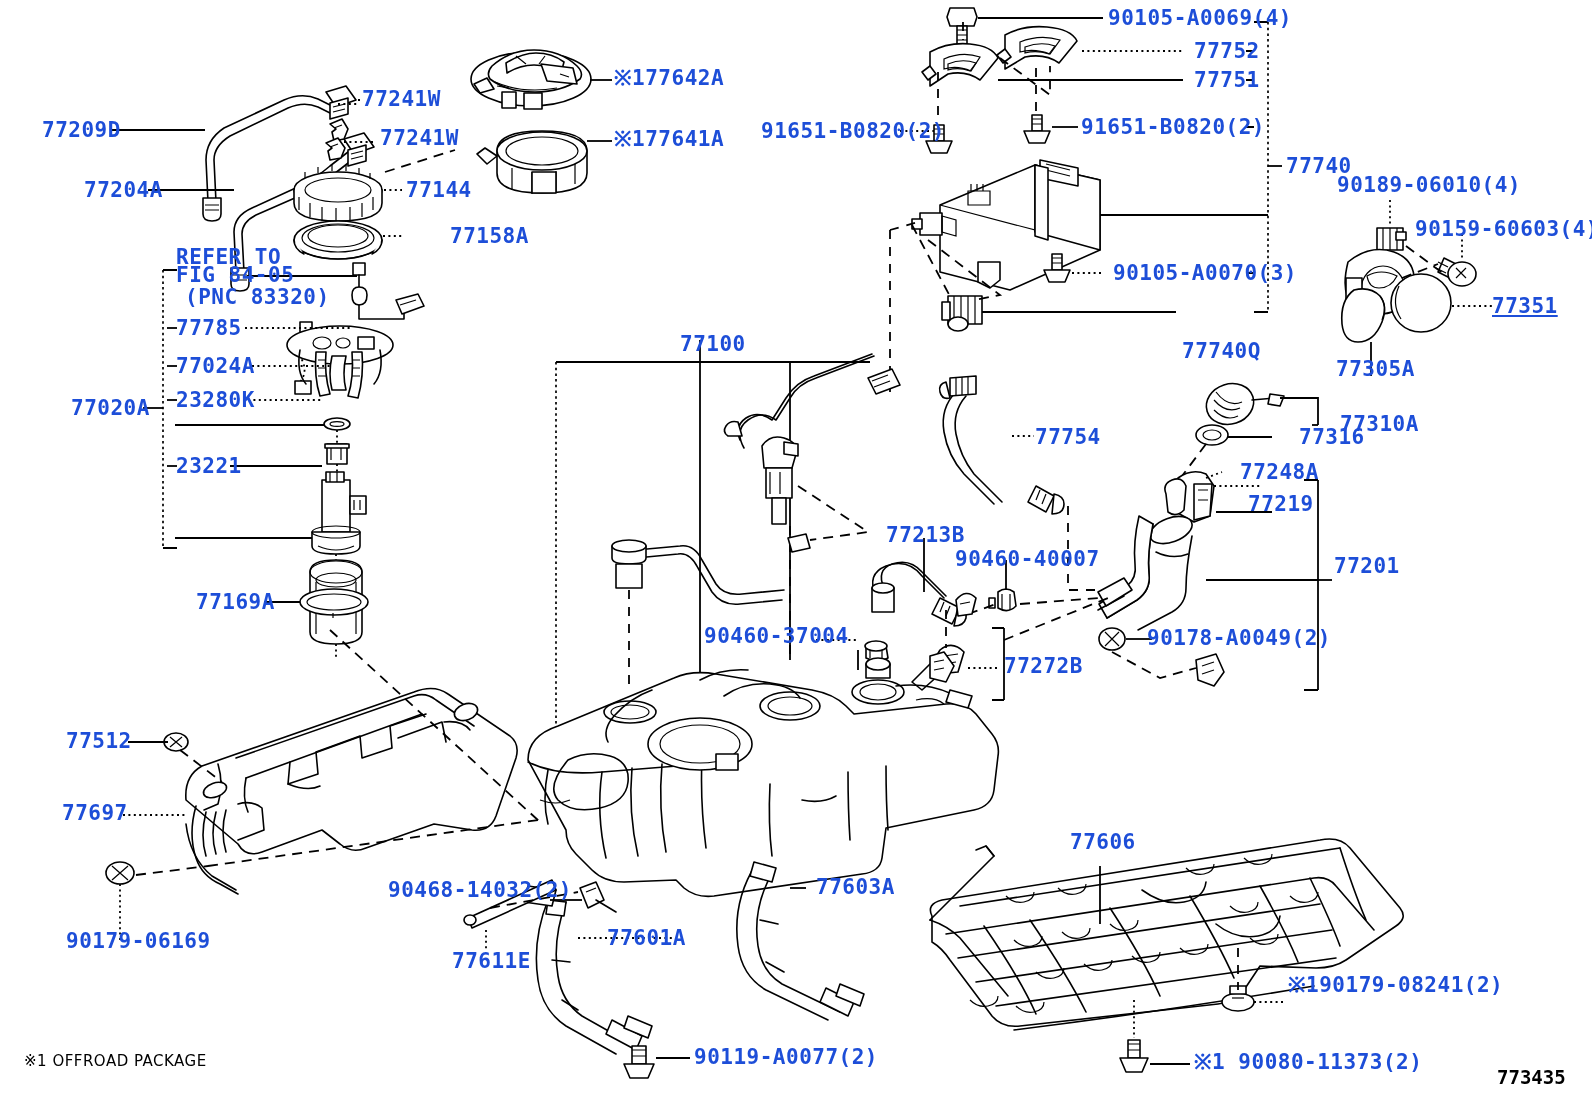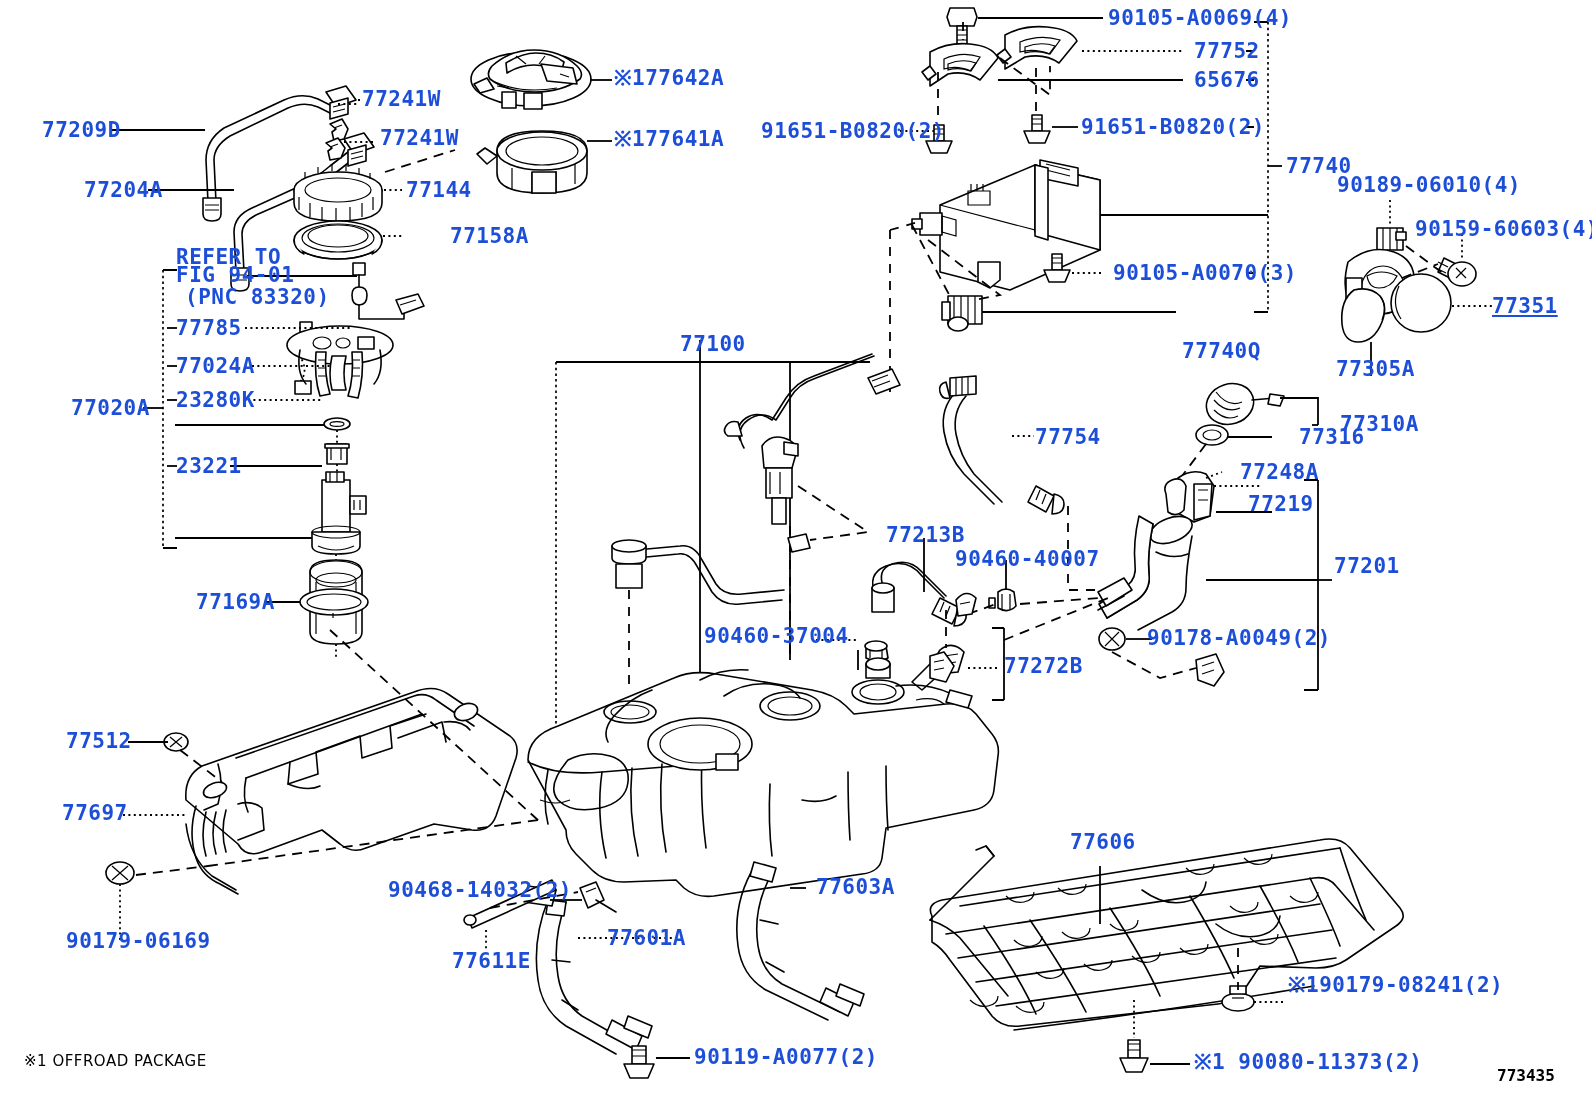--- a/index.html
+++ b/index.html
@@ -24,21 +24,21 @@
     position:absolute;
     font-family:"DejaVu Sans","Liberation Sans",sans-serif;
     font-size:15px;
     color:#000;
     white-space:nowrap;
     letter-spacing:0.5px;
   }
   .figno{
     position:absolute;
     font-family:"DejaVu Sans Mono","Liberation Mono",monospace;
-    font-size:16px;
+    font-size:19px;
     font-weight:700;
     color:#000;
   }
   svg.art{position:absolute;left:0;top:0;width:1592px;height:1099px;}
   svg.art *{vector-effect:non-scaling-stroke;}
   .s{fill:none;stroke:#000;stroke-width:1.6;stroke-linejoin:round;stroke-linecap:round;}
   .sf{fill:#fff;stroke:#000;stroke-width:1.6;stroke-linejoin:round;stroke-linecap:round;}
   .thin{fill:none;stroke:#000;stroke-width:1.2;}
   .thinf{fill:#fff;stroke:#000;stroke-width:1.2;}
   .lead{fill:none;stroke:#000;stroke-width:1.8;}
@@ -663,33 +663,33 @@
 <div class="lbl" style="left:42px;  top:120px;">77209D</div>
 <div class="lbl" style="left:84px;  top:180px;">77204A</div>
 <div class="lbl" style="left:362px; top:89px;">77241W</div>
 <div class="lbl" style="left:380px; top:128px;">77241W</div>
 <div class="lbl" style="left:614px; top:68px;">※177642A</div>
 <div class="lbl" style="left:614px; top:129px;">※177641A</div>
 <div class="lbl" style="left:406px; top:180px;">77144</div>
 <div class="lbl" style="left:406px; top:226px;margin-left:44px;">77158A</div>
 
 <div class="lbl" style="left:176px; top:247px;">REFER TO</div>
-<div class="lbl" style="left:176px; top:265px;">FIG 94-01</div>
+<div class="lbl" style="left:176px; top:265px;">FIG 84-05</div>
 <div class="lbl" style="left:185px; top:287px;">(PNC 83320)</div>
 
 <div class="lbl" style="left:176px; top:318px;">77785</div>
 <div class="lbl" style="left:176px; top:356px;">77024A</div>
 <div class="lbl" style="left:176px; top:390px;">23280K</div>
 <div class="lbl" style="left:176px; top:456px;">23221</div>
 <div class="lbl" style="left:71px;  top:398px;">77020A</div>
 <div class="lbl" style="left:196px; top:592px;">77169A</div>
 
 <div class="lbl" style="left:1108px;top:8px;">90105-A0069(4)</div>
 <div class="lbl" style="left:1194px;top:41px;">77752</div>
-<div class="lbl" style="left:1194px;top:70px;">65676</div>
+<div class="lbl" style="left:1194px;top:70px;">77751</div>
 <div class="lbl" style="left:761px; top:121px;">91651-B0820(2)</div>
 <div class="lbl" style="left:1081px;top:117px;">91651-B0820(2)</div>
 <div class="lbl" style="left:1286px;top:156px;">77740</div>
 <div class="lbl" style="left:1113px;top:263px;">90105-A0070(3)</div>
 <div class="lbl" style="left:1182px;top:301px;margin-top:40px;">77740Q</div>
 <div class="lbl" style="left:1337px;top:175px;">90189-06010(4)</div>
 <div class="lbl" style="left:1415px;top:219px;">90159-60603(4)</div>
 <div class="lbl" style="left:1492px;top:296px;text-decoration:underline;">77351</div>
 <div class="lbl" style="left:1336px;top:359px;">77305A</div>
 

